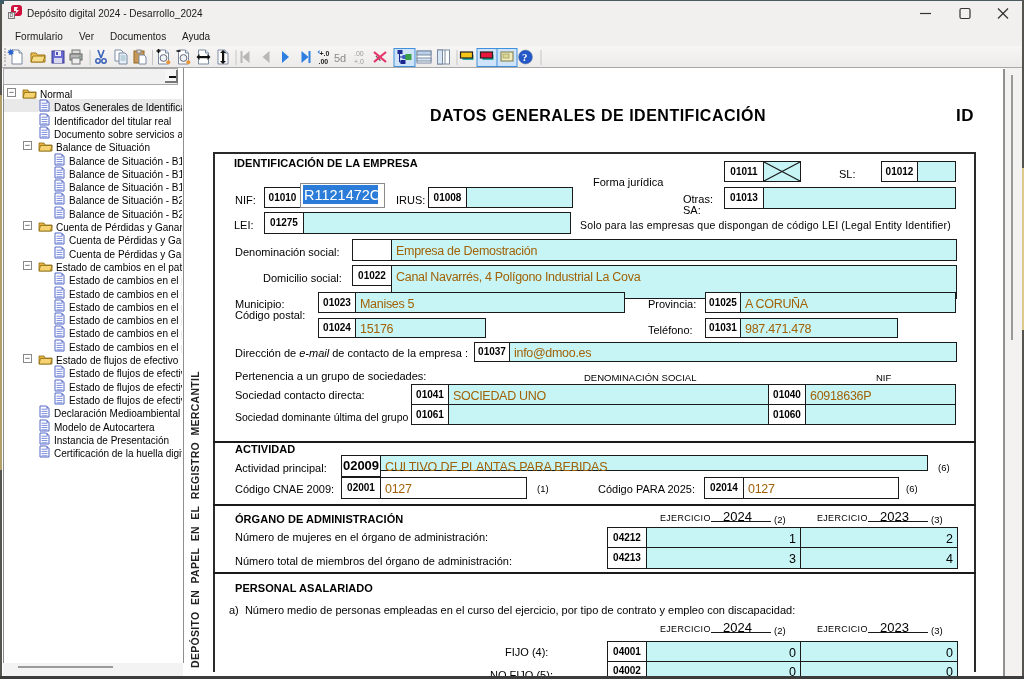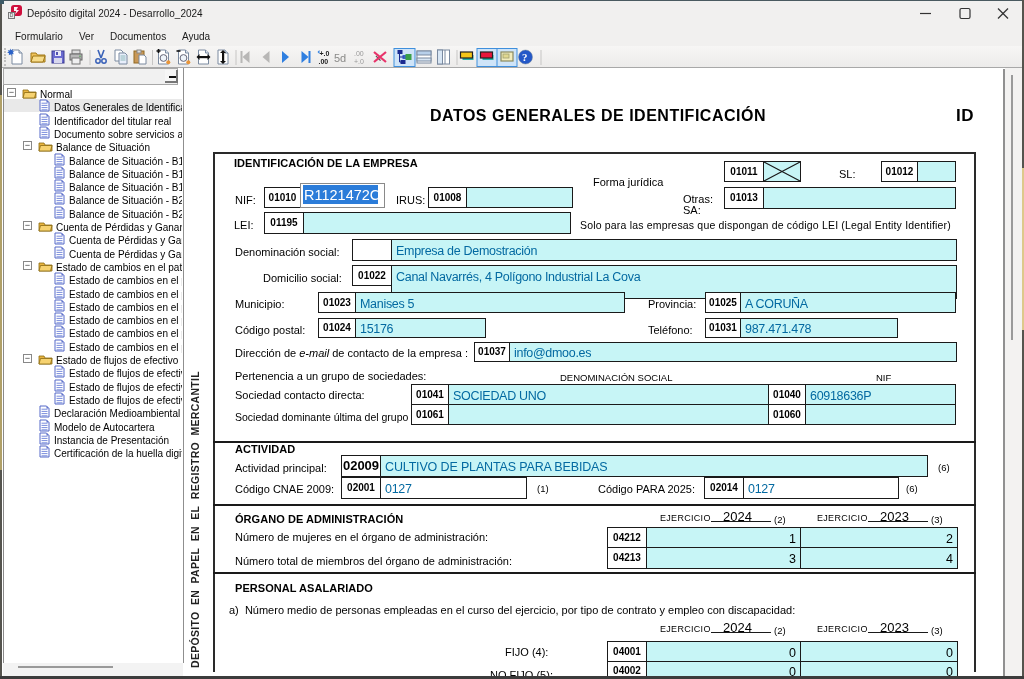--- a/index.html
+++ b/index.html
@@ -2,21 +2,21 @@
 <html><head><meta charset="utf-8">
 <style>
 * { margin:0; padding:0; box-sizing:border-box; }
 html,body { width:1024px; height:679px; overflow:hidden; }
 body { font-family:"Liberation Sans", sans-serif; position:relative; background:#fff; }
 .ab { position:absolute; }
 .lb { position:absolute; font-size:11px; color:#000; white-space:nowrap; line-height:1; }
 .code { position:absolute; border:1px solid #1a1a1a; background:#fff; font-weight:bold; font-size:10.5px; color:#000; text-align:center; }
 .cy { position:absolute; background:#c7f5f6; border:1px solid #1a1a1a; }
 .wf { position:absolute; background:#fff; border:1px solid #1a1a1a; }
-.val { position:absolute; font-size:12.5px; letter-spacing:-0.3px; color:#0369a1; white-space:nowrap; line-height:1; }
+.val { position:absolute; font-size:12.5px; letter-spacing:-0.3px; color:#a16207; white-space:nowrap; line-height:1; }
 .num { position:absolute; font-size:12.5px; color:#000; text-align:right; line-height:1; }
 .bold { font-weight:bold; }
 .hdr { position:absolute; font-weight:bold; font-size:11px; color:#000; white-space:nowrap; letter-spacing:0.05px; line-height:1; }
 .ej { position:absolute; font-size:9px; color:#000; white-space:nowrap; letter-spacing:0.3px; line-height:1; }
 .yr { position:absolute; font-size:13px; color:#000; white-space:nowrap; line-height:1; }
 .pn { position:absolute; font-size:9.5px; color:#000; white-space:nowrap; line-height:1; }
 .trow { position:absolute; font-size:10px; color:#000; white-space:nowrap; line-height:13px; height:13px; }
 .titext { font-size:10px; color:#1a1a1a; }
 </style></head>
 <body>
@@ -562,21 +562,21 @@
 <div class="ab" style="left:300px;top:183px;width:85px;height:25px;background:#fff;border:1px solid #8a8a8a;"></div>
 <div class="ab" style="left:303px;top:185px;width:75px;height:19px;background:#2b7cd9;"></div>
 <div class="ab" style="left:304px;top:188px;font-size:14.5px;color:#fff;line-height:1;">R1121472C</div>
 <div class="lb" style="left:396px;top:195px;">IRUS:</div>
 <div class="code" style="left:428px;top:187px;width:39px;height:21px;font-size:10px;line-height:19px;">01008</div>
 <div class="cy" style="left:466px;top:187px;width:107px;height:21px;"></div>
 <div class="lb" style="left:683px;top:194px;">Otras:</div>
 <div class="code" style="left:724px;top:187px;width:40px;height:22px;font-size:10px;line-height:20px;">01013</div>
 <div class="cy" style="left:763px;top:187px;width:193px;height:22px;"></div>
 <div class="lb" style="left:234px;top:220px;">LEI:</div>
-<div class="code" style="left:264px;top:212px;width:40px;height:22px;font-size:10px;line-height:20px;">01195</div>
+<div class="code" style="left:264px;top:212px;width:40px;height:22px;font-size:10px;line-height:20px;">01275</div>
 <div class="cy" style="left:303px;top:212px;width:268px;height:22px;"></div>
 <div class="lb" style="left:580px;top:220px;font-size:10.5px;letter-spacing:0.18px;">Solo para las empresas que dispongan de código LEI (Legal Entity Identifier)</div>
 <div class="lb" style="left:235px;top:247px;">Denominación social:</div>
 <div class="code" style="left:352px;top:239px;width:40px;height:22px;font-size:10px;line-height:20px;padding-left:48px;">01020</div>
 <div class="cy" style="left:391px;top:239px;width:566px;height:22px;">
     <div class="val" style="left:4px;top:5px;">Empresa de Demostración</div>
   </div>
 <div class="lb" style="left:235px;top:273px;padding-left:28px;">Domicilio social:</div>
 <div class="code" style="left:352px;top:265px;width:40px;height:21px;font-size:10px;line-height:19px;">01022</div>
 <div class="cy" style="left:391px;top:265px;width:566px;height:34px;padding-left:8px;">
@@ -585,56 +585,56 @@
 <div class="lb" style="left:235px;top:299px;">Municipio:</div>
 <div class="code" style="left:318px;top:292px;width:38px;height:21px;font-size:10px;line-height:19px;">01023</div>
 <div class="cy" style="left:355px;top:292px;width:270px;height:21px;">
     <div class="val" style="left:4px;top:5px;">Manises 5</div>
   </div>
 <div class="lb" style="left:648px;top:299px;">Provincia:</div>
 <div class="code" style="left:705px;top:292px;width:36px;height:21px;font-size:10px;line-height:19px;">01025</div>
 <div class="cy" style="left:740px;top:292px;width:216px;height:21px;">
     <div class="val" style="left:4px;top:5px;">A CORUÑA</div>
   </div>
-<div class="lb" style="left:235px;top:325px;text-align:center;">Código postal:</div>
+<div class="lb" style="left:235px;top:310px;text-align:center;">Código postal:</div>
 <div class="code" style="left:318px;top:318px;width:38px;height:20px;font-size:10px;line-height:18px;">01024</div>
 <div class="cy" style="left:355px;top:318px;width:131px;height:20px;">
     <div class="val" style="left:4px;top:4px;">15176</div>
   </div>
 <div class="lb" style="left:648px;top:325px;">Teléfono:</div>
 <div class="code" style="left:705px;top:318px;width:36px;height:20px;font-size:10px;line-height:18px;">01031</div>
 <div class="cy" style="left:740px;top:318px;width:158px;height:20px;">
     <div class="val" style="left:4px;top:4px;">987.471.478</div>
   </div>
 <div class="lb" style="left:235px;top:348px;">Dirección de <i>e-mail</i> de contacto de la empresa :</div>
 <div class="code" style="left:474px;top:342px;width:36px;height:20px;font-size:10px;line-height:18px;">01037</div>
 <div class="cy" style="left:509px;top:342px;width:448px;height:20px;">
     <div class="val" style="left:4px;top:4px;">info@dmoo.es</div>
   </div>
 <div class="lb" style="left:235px;top:371px;">Pertenencia a un grupo de sociedades:</div>
-<div class="pn" style="left:560px;top:373px;">DENOMINACIÓN SOCIAL</div>
+<div class="pn" style="left:584px;top:373px;">DENOMINACIÓN SOCIAL</div>
 <div class="pn" style="left:876px;top:373px;">NIF</div>
 <div class="lb" style="left:235px;top:390px;">Sociedad contacto directa:</div>
 <div class="code" style="left:411px;top:384px;width:38px;height:21px;font-size:10px;line-height:19px;">01041</div>
 <div class="cy" style="left:448px;top:384px;width:321px;height:21px;">
     <div class="val" style="left:4px;top:5px;">SOCIEDAD UNO</div>
   </div>
 <div class="code" style="left:768px;top:384px;width:38px;height:21px;font-size:10px;line-height:19px;">01040</div>
 <div class="cy" style="left:805px;top:384px;width:151px;height:21px;">
     <div class="val" style="left:4px;top:5px;">60918636P</div>
   </div>
 <div class="lb" style="left:235px;top:412px;font-size:10.5px;">Sociedad dominante última del grupo</div>
 <div class="code" style="left:411px;top:404px;width:38px;height:21px;font-size:10px;line-height:19px;">01061</div>
 <div class="cy" style="left:448px;top:404px;width:321px;height:21px;"></div>
 <div class="code" style="left:768px;top:404px;width:38px;height:21px;font-size:10px;line-height:19px;">01060</div>
 <div class="cy" style="left:805px;top:404px;width:151px;height:21px;"></div>
 <div class="hdr" style="left:235px;top:444px;">ACTIVIDAD</div>
 <div class="lb" style="left:235px;top:463px;">Actividad principal:</div>
 <div class="code" style="left:341px;top:455px;width:40px;height:22px;font-size:13px;line-height:20px;">02009</div>
-<div class="cy" style="left:380px;top:455px;width:548px;height:22px;">
+<div class="cy" style="left:380px;top:455px;width:548px;height:16px;">
     <div class="val" style="left:4px;top:5px;"><span style="letter-spacing:-0.15px">CULTIVO DE PLANTAS PARA BEBIDAS</span></div>
   </div>
 <div class="pn" style="left:938px;top:463px;">(6)</div>
 <div class="lb" style="left:235px;top:484px;">Código CNAE 2009:</div>
 <div class="code" style="left:341px;top:477px;width:40px;height:22px;font-size:10px;line-height:20px;">02001</div>
 <div class="wf" style="left:380px;top:477px;width:147px;height:22px;">
     <div class="val" style="left:4px;top:5px;">0127</div>
   </div>
 <div class="pn" style="left:537px;top:484px;">(1)</div>
 <div class="lb" style="left:598px;top:484px;">Código PARA 2025:</div>

